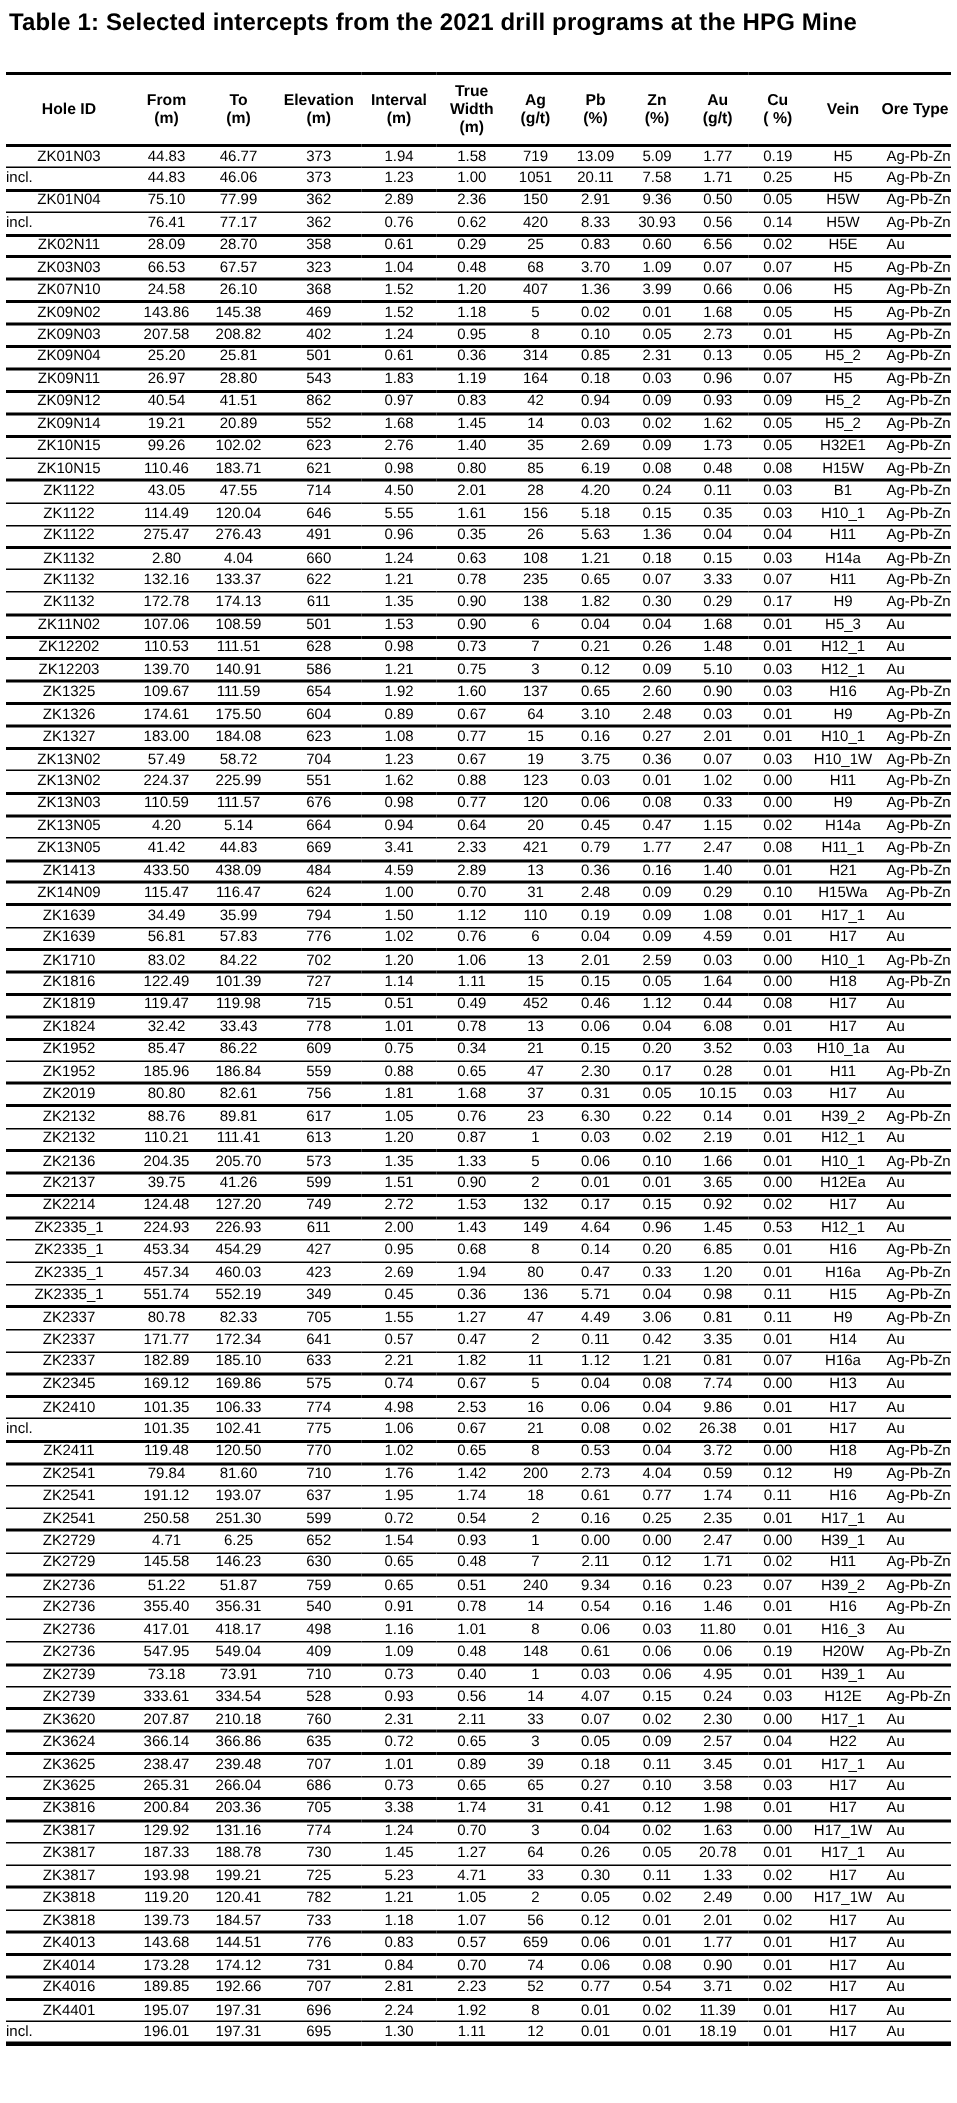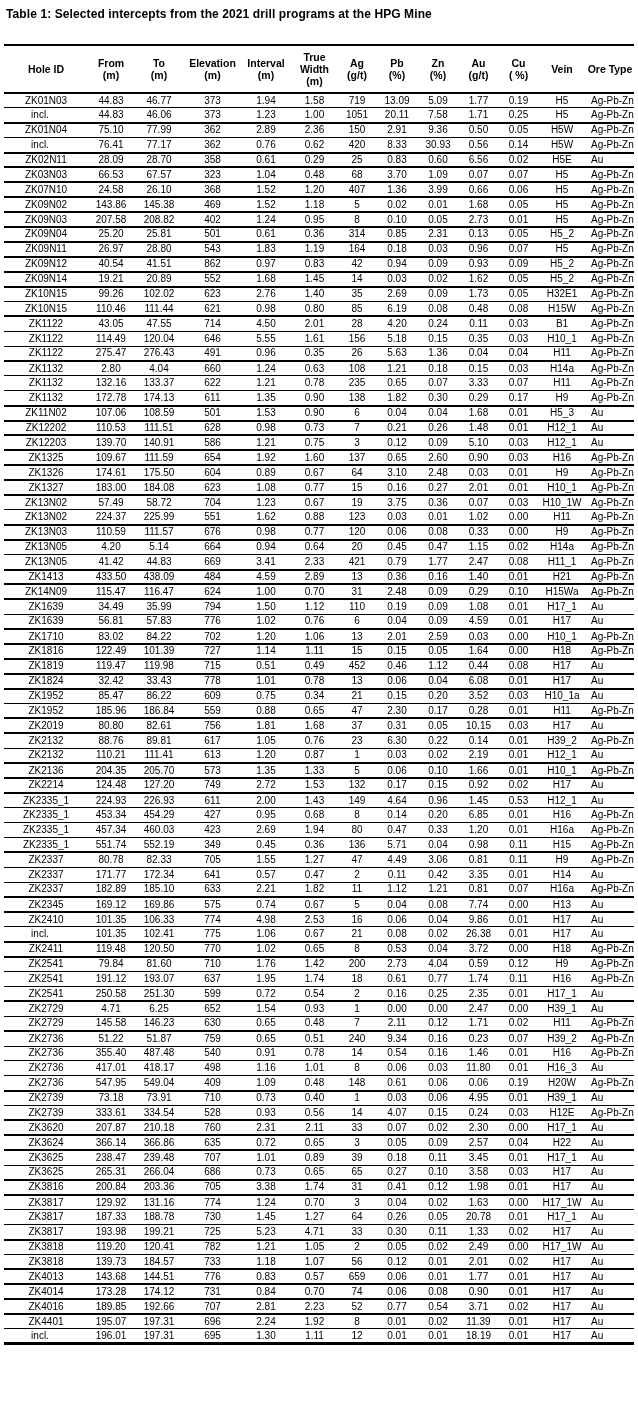--- a/index.html
+++ b/index.html
@@ -6,21 +6,21 @@
   html, body {
     margin: 0; padding: 0;
     width: 638px; height: 1402px;
     background: #ffffff;
     overflow: hidden;
     font-family: "Liberation Sans", "DejaVu Sans", sans-serif;
     color: #000;
   }
   .page { padding: 7px 4px 0 4px; }
   .title {
-    font-size: 12px;
+    font-size: 16px;
     font-weight: bold;
     letter-spacing: 0.1px;
     margin: 0 0 0 2px;
     white-space: nowrap;
   }
   table.intercepts {
     margin-top: 23px;
     width: 630px;
     border-collapse: collapse;
     table-layout: fixed;
@@ -45,21 +45,21 @@
     height: 14.9px;
     padding: 0;
     border-bottom: 1px solid #000;
     white-space: nowrap;
     overflow: hidden;
   }
   table.intercepts tr.group-end td { border-bottom: 2px solid #000; }
   table.intercepts tbody tr:last-child td { border-bottom: 3px solid #000; }
   table.intercepts td.col-oretype { text-align: left; padding-left: 5px; }
   table.intercepts td.col-hole { text-align: center; }
-  table.intercepts td.col-hole.incl { text-align: center; padding-right: 12px; }
+  table.intercepts td.col-hole.incl { text-align: left; padding-right: 12px; }
 </style>
 </head>
 <body>
 
 <div class="page">
   <div class="title">Table 1: Selected intercepts from the 2021 drill programs at the HPG Mine</div>
 
   <table class="intercepts">
     <colgroup>
         <col style="width: 84px;">
@@ -311,21 +311,21 @@
           <td>2.69</td>
           <td>0.09</td>
           <td>1.73</td>
           <td>0.05</td>
           <td>H32E1</td>
           <td class="col-oretype">Ag-Pb-Zn</td>
         </tr>
         <tr class="group-end">
           <td class="col-hole">ZK10N15</td>
           <td>110.46</td>
-          <td>111.44</td>
+          <td>183.71</td>
           <td>621</td>
           <td>0.98</td>
           <td>0.80</td>
           <td>85</td>
           <td>6.19</td>
           <td>0.08</td>
           <td>0.48</td>
           <td>0.08</td>
           <td>H15W</td>
           <td class="col-oretype">Ag-Pb-Zn</td>
@@ -789,20 +789,35 @@
           <td>1.33</td>
           <td>5</td>
           <td>0.06</td>
           <td>0.10</td>
           <td>1.66</td>
           <td>0.01</td>
           <td>H10_1</td>
           <td class="col-oretype">Ag-Pb-Zn</td>
         </tr>
         <tr class="group-end">
+          <td class="col-hole">ZK2137</td>
+          <td>39.75</td>
+          <td>41.26</td>
+          <td>599</td>
+          <td>1.51</td>
+          <td>0.90</td>
+          <td>2</td>
+          <td>0.01</td>
+          <td>0.01</td>
+          <td>3.65</td>
+          <td>0.00</td>
+          <td>H12Ea</td>
+          <td class="col-oretype">Au</td>
+        </tr>
+        <tr class="group-end">
           <td class="col-hole">ZK2214</td>
           <td>124.48</td>
           <td>127.20</td>
           <td>749</td>
           <td>2.72</td>
           <td>1.53</td>
           <td>132</td>
           <td>0.17</td>
           <td>0.15</td>
           <td>0.92</td>
@@ -1061,21 +1076,21 @@
           <td>9.34</td>
           <td>0.16</td>
           <td>0.23</td>
           <td>0.07</td>
           <td>H39_2</td>
           <td class="col-oretype">Ag-Pb-Zn</td>
         </tr>
         <tr>
           <td class="col-hole">ZK2736</td>
           <td>355.40</td>
-          <td>487.48</td>
+          <td>356.31</td>
           <td>540</td>
           <td>0.91</td>
           <td>0.78</td>
           <td>14</td>
           <td>0.54</td>
           <td>0.16</td>
           <td>1.46</td>
           <td>0.01</td>
           <td>H16</td>
           <td class="col-oretype">Ag-Pb-Zn</td>

